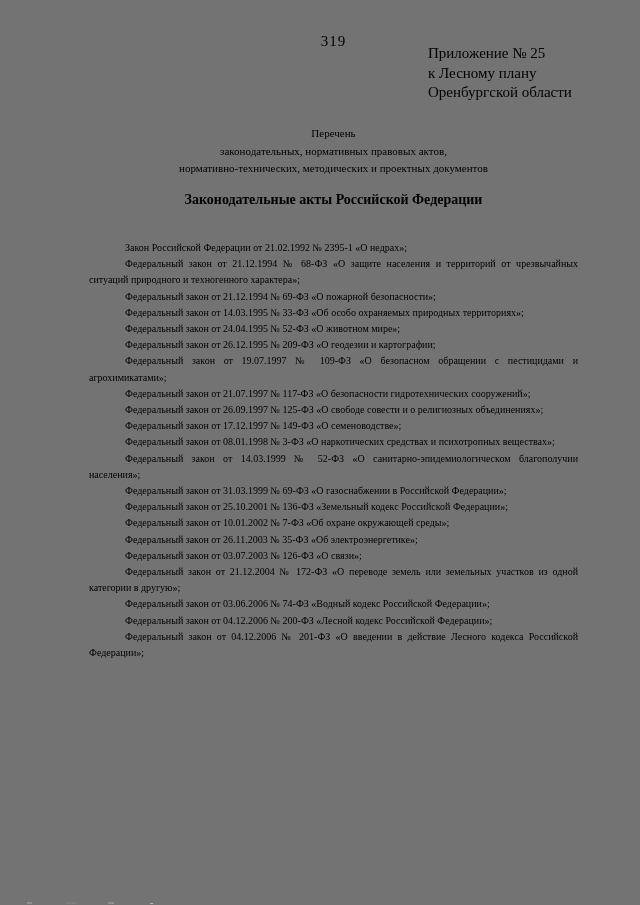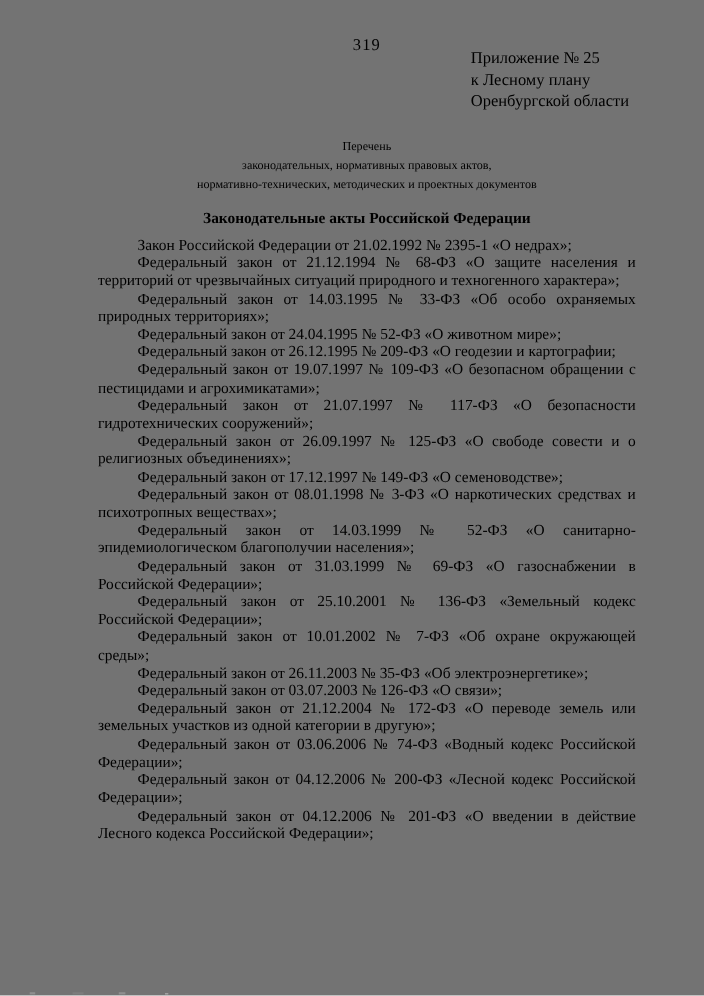--- a/index.html
+++ b/index.html
@@ -46,24 +46,24 @@
     position: absolute;
     top: 192px;
     left: 89px;
     width: 489px;
     text-align: center;
     font-size: 14px;
     font-weight: 700;
   }
   .body-text {
     position: absolute;
-    top: 216px;
+    top: 240px;
     left: 89px;
     width: 489px;
-    font-size: 14px;
+    font-size: 10px;
     line-height: 16.2px;
     text-align: justify;
   }
   .body-text p.entry {
     margin: 0;
     padding: 0;
     text-indent: 36px;
   }
   .artifact {
     position: absolute;
@@ -91,20 +91,21 @@
     <div>Перечень</div>
     <div>законодательных, нормативных правовых актов,</div>
     <div>нормативно-технических, методических и проектных документов</div>
   </div>
 
   <div class="section-heading">Законодательные акты Российской Федерации</div>
 
   <div class="body-text">
       <p class="entry">Закон Российской Федерации от 21.02.1992 № 2395-1 «О недрах»;</p>
       <p class="entry">Федеральный закон от 21.12.1994 № 68-ФЗ «О защите населения и территорий от чрезвычайных ситуаций природного и техногенного характера»;</p>
+      <p class="entry">Федеральный закон от 21.12.1994 № 69-ФЗ «О пожарной безопасности»;</p>
       <p class="entry">Федеральный закон от 14.03.1995 № 33-ФЗ «Об особо охраняемых природных территориях»;</p>
       <p class="entry">Федеральный закон от 24.04.1995 № 52-ФЗ «О животном мире»;</p>
       <p class="entry">Федеральный закон от 26.12.1995 № 209-ФЗ «О геодезии и картографии;</p>
       <p class="entry">Федеральный закон от 19.07.1997 № 109-ФЗ «О безопасном обращении с пестицидами и агрохимикатами»;</p>
       <p class="entry">Федеральный закон от 21.07.1997 № 117-ФЗ «О безопасности гидротехнических сооружений»;</p>
       <p class="entry">Федеральный закон от 26.09.1997 № 125-ФЗ «О свободе совести и о религиозных объединениях»;</p>
       <p class="entry">Федеральный закон от 17.12.1997 № 149-ФЗ «О семеноводстве»;</p>
       <p class="entry">Федеральный закон от 08.01.1998 № 3-ФЗ «О наркотических средствах и психотропных веществах»;</p>
       <p class="entry">Федеральный закон от 14.03.1999 № 52-ФЗ «О санитарно-эпидемиологическом благополучии населения»;</p>
       <p class="entry">Федеральный закон от 31.03.1999 № 69-ФЗ «О газоснабжении в Российской Федерации»;</p>

